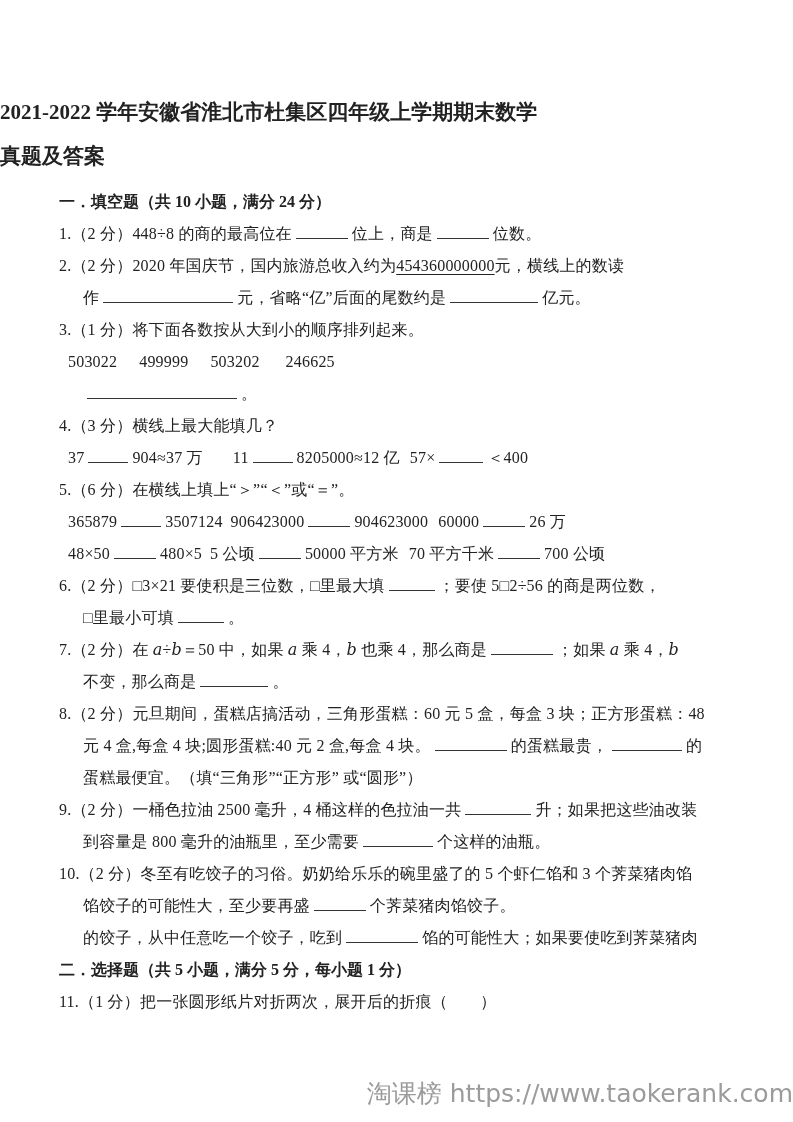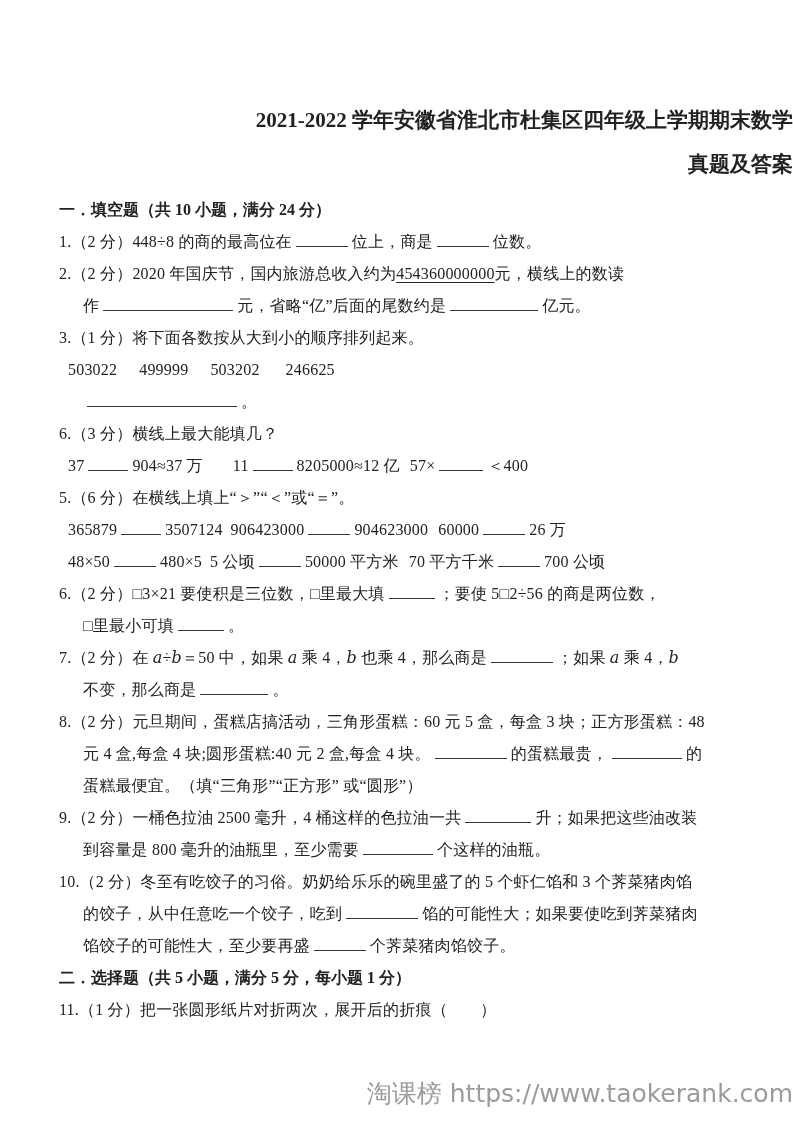--- a/index.html
+++ b/index.html
@@ -2,21 +2,21 @@
 <html><head>
 <meta charset="utf-8">
 <style>
   * { margin:0; padding:0; box-sizing:border-box; }
   html,body { background:#ffffff; }
   .page {
     width:793px; height:1122px; position:relative; overflow:hidden;
     background:#ffffff; color:#222222;
     font-family:"Liberation Serif","DejaVu Serif",serif;
   }
-  .title { padding-top:90px; text-align:right; font-size:21px; font-weight:bold; line-height:44px;margin-top:8px; }
+  .title { padding-top:90px; text-align:left; font-size:21px; font-weight:bold; line-height:44px; }
   .title-line { display:block; }
   .content { padding:8px 80px 0 59px; font-size:16px; }
   .section-heading { font-weight:bold; line-height:32px; }
   .line { line-height:32px; white-space:nowrap; }
   .indent-1 { padding-left:9px; }
   .indent-2 { padding-left:24px; }
   .seg { letter-spacing:0.2px; }
   .italic { font-style:italic; font-family:"DejaVu Serif","Liberation Serif",serif; }
   .underlined { text-decoration:underline; text-underline-offset:3px; }
   .blank {
@@ -42,37 +42,37 @@
   </h1>
 
   <div class="content">
       <div class="section-heading">一．填空题（共 10 小题，满分 24 分）</div>
       <div class="line indent-0"><span class="seg">1.（2 分）448÷8 的商的最高位在</span><span class="blank" style="width: 52px;"></span><span class="seg">位上，商是</span><span class="blank" style="width: 52px;"></span><span class="seg">位数。</span></div>
       <div class="line indent-0"><span class="seg">2.（2 分）2020 年国庆节，国内旅游总收入约为</span><span class="seg underlined">454360000000</span><span class="seg">元，横线上的数读</span></div>
       <div class="line indent-2"><span class="seg">作</span><span class="blank" style="width: 130px;"></span><span class="seg">元，省略“亿”后面的尾数约是</span><span class="blank" style="width: 88px;"></span><span class="seg">亿元。</span></div>
       <div class="line indent-0"><span class="seg">3.（1 分）将下面各数按从大到小的顺序排列起来。</span></div>
       <div class="line indent-1"><span class="seg">503022</span><span class="gap" style="width: 22px;"></span><span class="seg">499999</span><span class="gap" style="width: 22px;"></span><span class="seg">503202</span><span class="gap" style="width: 26px;"></span><span class="seg">246625</span></div>
       <div class="line indent-2"><span class="blank" style="width: 150px;"></span><span class="seg">。</span></div>
-      <div class="line indent-0"><span class="seg">6.（3 分）横线上最大能填几？</span></div>
+      <div class="line indent-0"><span class="seg">4.（3 分）横线上最大能填几？</span></div>
       <div class="line indent-1"><span class="seg">37</span><span class="blank" style="width: 40px;"></span><span class="seg">904≈37 万</span><span class="gap" style="width: 30px;"></span><span class="seg">11</span><span class="blank" style="width: 40px;"></span><span class="seg">8205000≈12 亿</span><span class="gap" style="width: 10px;"></span><span class="seg">57×</span><span class="blank" style="width: 44px;"></span><span class="seg">＜400</span></div>
       <div class="line indent-0"><span class="seg">5.（6 分）在横线上填上“＞”“＜”或“＝”。</span></div>
       <div class="line indent-1"><span class="seg">365879</span><span class="blank" style="width: 40px;"></span><span class="seg">3507124</span><span class="gap" style="width: 8px;"></span><span class="seg">906423000</span><span class="blank" style="width: 42px;"></span><span class="seg">904623000</span><span class="gap" style="width: 10px;"></span><span class="seg">60000</span><span class="blank" style="width: 42px;"></span><span class="seg">26 万</span></div>
       <div class="line indent-1"><span class="seg">48×50</span><span class="blank" style="width: 42px;"></span><span class="seg">480×5</span><span class="gap" style="width: 8px;"></span><span class="seg">5 公顷</span><span class="blank" style="width: 42px;"></span><span class="seg">50000 平方米</span><span class="gap" style="width: 10px;"></span><span class="seg">70 平方千米</span><span class="blank" style="width: 42px;"></span><span class="seg">700 公顷</span></div>
       <div class="line indent-0"><span class="seg">6.（2 分）□3×21 要使积是三位数，□里最大填</span><span class="blank" style="width: 46px;"></span><span class="seg">；要使 5□2÷56 的商是两位数，</span></div>
       <div class="line indent-2"><span class="seg">□里最小可填</span><span class="blank" style="width: 46px;"></span><span class="seg">。</span></div>
       <div class="line indent-0"><span class="seg">7.（2 分）在 </span><span class="seg italic">a</span><span class="seg">÷</span><span class="seg italic">b</span><span class="seg">＝50 中，如果 </span><span class="seg italic">a</span><span class="seg"> 乘 4，</span><span class="seg italic">b</span><span class="seg"> 也乘 4，那么商是</span><span class="blank" style="width: 62px;"></span><span class="seg">；如果 </span><span class="seg italic">a</span><span class="seg"> 乘 4，</span><span class="seg italic">b</span></div>
       <div class="line indent-2"><span class="seg">不变，那么商是</span><span class="blank" style="width: 68px;"></span><span class="seg">。</span></div>
       <div class="line indent-0"><span class="seg">8.（2 分）元旦期间，蛋糕店搞活动，三角形蛋糕：60 元 5 盒，每盒 3 块；正方形蛋糕：48</span></div>
       <div class="line indent-2"><span class="seg">元 4 盒,每盒 4 块;圆形蛋糕:40 元 2 盒,每盒 4 块。</span><span class="blank" style="width: 72px;"></span><span class="seg">的蛋糕最贵，</span><span class="blank" style="width: 70px;"></span><span class="seg">的</span></div>
       <div class="line indent-2"><span class="seg">蛋糕最便宜。（填“三角形”“正方形” 或“圆形”）</span></div>
       <div class="line indent-0"><span class="seg">9.（2 分）一桶色拉油 2500 毫升，4 桶这样的色拉油一共</span><span class="blank" style="width: 66px;"></span><span class="seg">升；如果把这些油改装</span></div>
       <div class="line indent-2"><span class="seg">到容量是 800 毫升的油瓶里，至少需要</span><span class="blank" style="width: 70px;"></span><span class="seg">个这样的油瓶。</span></div>
       <div class="line indent-0"><span class="seg">10.（2 分）冬至有吃饺子的习俗。奶奶给乐乐的碗里盛了的 5 个虾仁馅和 3 个荠菜猪肉馅</span></div>
+      <div class="line indent-2"><span class="seg">馅饺子的可能性大，至少要再盛</span><span class="blank" style="width: 52px;"></span><span class="seg">个荠菜猪肉馅饺子。</span></div>
       <div class="line indent-2"><span class="seg">的饺子，从中任意吃一个饺子，吃到</span><span class="blank" style="width: 72px;"></span><span class="seg">馅的可能性大；如果要使吃到荠菜猪肉</span></div>
-      <div class="line indent-2"><span class="seg">馅饺子的可能性大，至少要再盛</span><span class="blank" style="width: 52px;"></span><span class="seg">个荠菜猪肉馅饺子。</span></div>
       <div class="section-heading">二．选择题（共 5 小题，满分 5 分，每小题 1 分）</div>
       <div class="line indent-0"><span class="seg">11.（1 分）把一张圆形纸片对折两次，展开后的折痕（　　）</span></div>
     </div>
 
   <div class="footer">
     <span>淘课榜</span><span class="url">https://www.taokerank.com</span>
   </div>
 
 </div>
 

